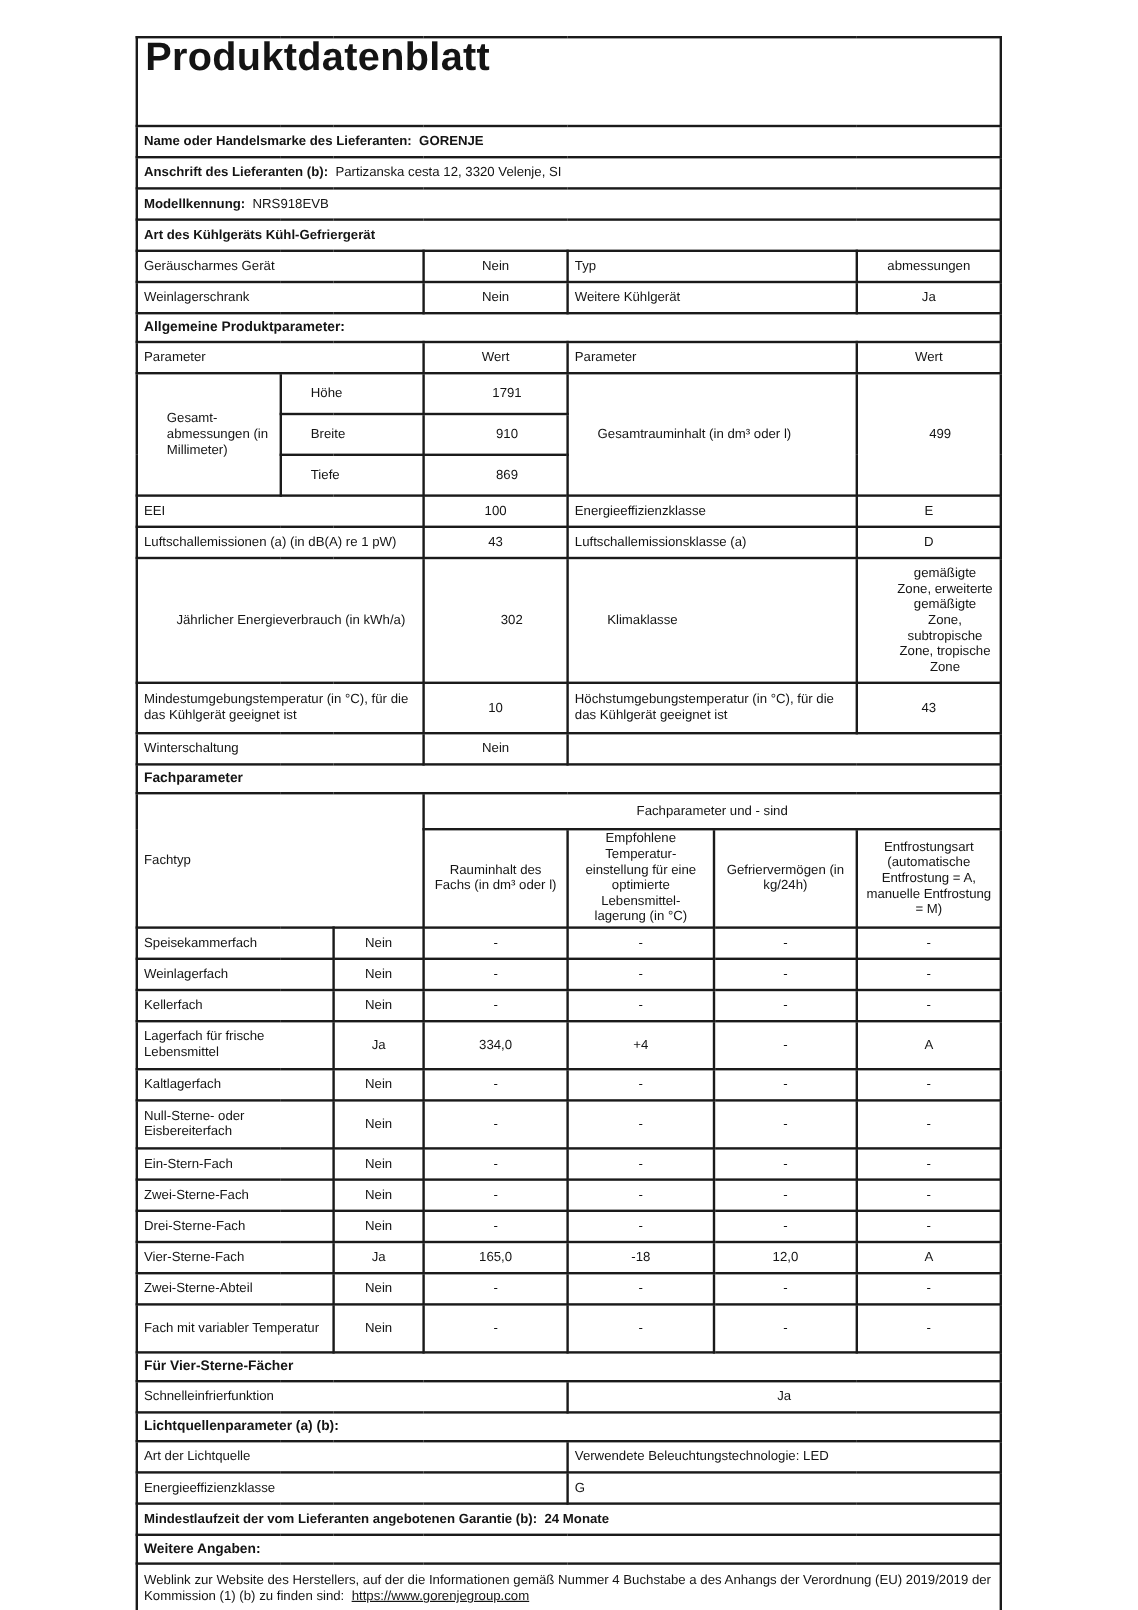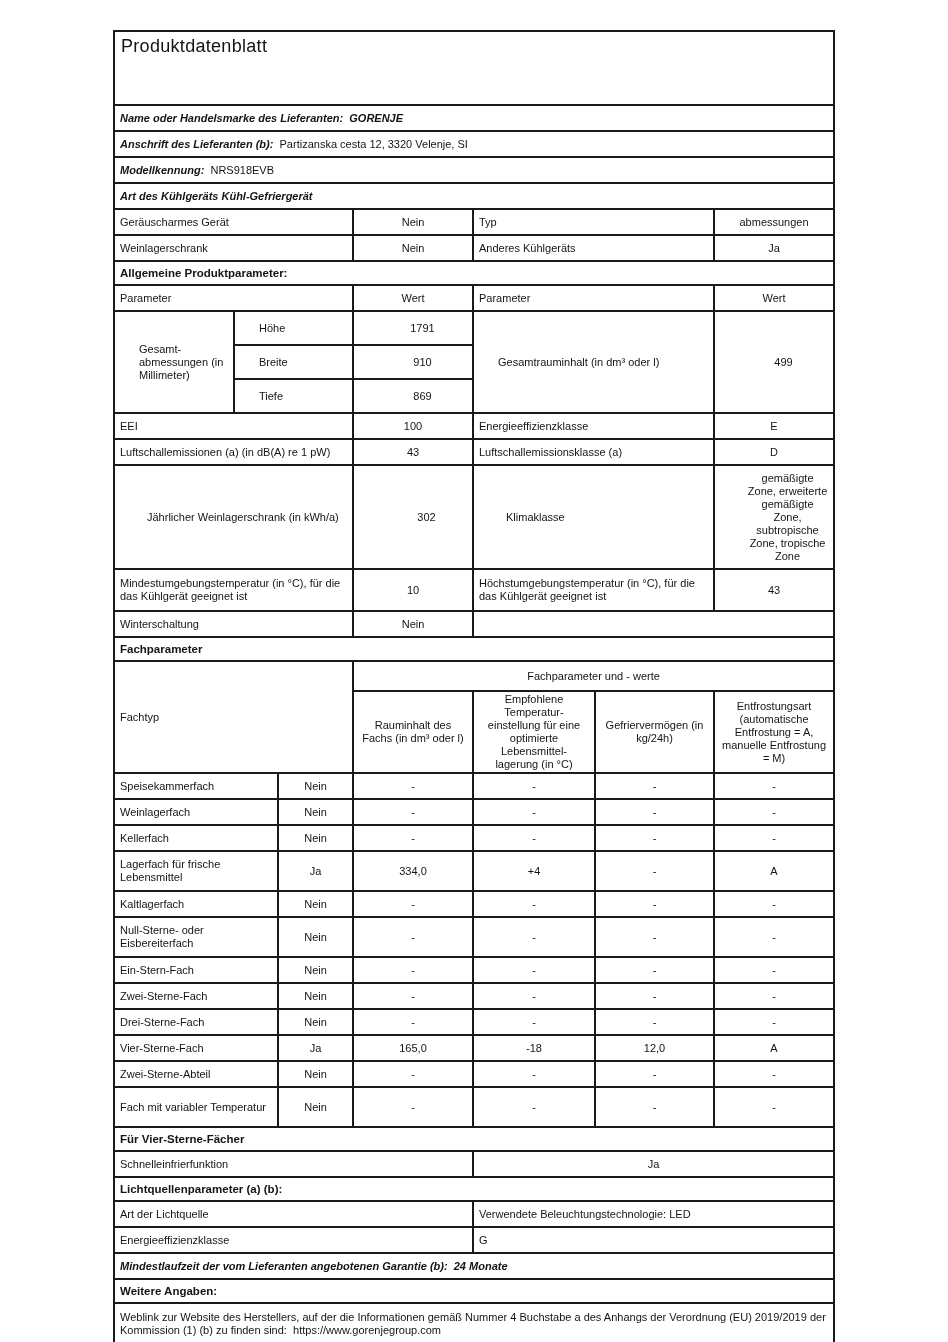--- a/index.html
+++ b/index.html
@@ -1,32 +1,32 @@
 <!DOCTYPE html>
 <html><head>
 <meta charset="utf-8">
 <style>
   html,body{margin:0;padding:0;background:#fff;}
   body{width:948px;height:1342px;position:relative;font-family:"Liberation Sans",sans-serif;color:#141414;}
   .sheet{position:absolute;left:113px;top:30px;}
   table{border-collapse:collapse;table-layout:fixed;width:720px;}
   td{border:2px solid #1a1a1a;padding:1px 5px;font-size:11px;line-height:13px;vertical-align:middle;word-wrap:break-word;}
-  .b{font-weight:bold;font-style:italic;}
+  .b{font-weight:bold;}
   .c{text-align:center;}
-  .title-cell{font-size:18px;font-weight:normal;vertical-align:top;padding:8px 6px;height:56px;letter-spacing:.3px;}
+  .title-cell{font-size:33px;font-weight:bold;vertical-align:top;padding:8px 6px;height:56px;letter-spacing:.3px;}
   .sect td{font-weight:bold;font-size:11.5px;margin-top:36px;}
   tr.h26 td{height:22px;}
   tr.h24 td{height:20px;}
   tr.h34 td{height:30px;padding-left:24px;}
   tr.h40 td{height:36px;}
   tr.h42 td{height:38px;}
   tr.h104 td{height:100px;padding-left:32px;}
   tr.h30 td{height:26px;}
   tr.h78 td{height:74px;}
-  .url{color:#141414;}
+  .url{text-decoration:underline;color:#141414;}
 </style>
 </head>
 <body>
 
 <div class="sheet">
 <table>
   <colgroup>
     <col style="width:120px">
         <col style="width:44px">
         <col style="width:75px">
@@ -56,21 +56,21 @@
 
   <tr class="h26">
     <td colspan="3">Geräuscharmes Gerät</td>
     <td class="c">Nein</td>
     <td colspan="2">Typ</td>
     <td class="c">abmessungen</td>
   </tr>
   <tr class="h26">
     <td colspan="3">Weinlagerschrank</td>
     <td class="c">Nein</td>
-    <td colspan="2">Anderes Kühlgeräts</td>
+    <td colspan="2">Weitere Kühlgerät</td>
     <td class="c">Ja</td>
   </tr>
 
   <tr class="sect h24">
     <td colspan="7">Allgemeine Produktparameter:</td>
   </tr>
   <tr class="h26">
     <td colspan="3">Parameter</td>
     <td class="c">Wert</td>
     <td colspan="2">Parameter</td>
@@ -99,21 +99,21 @@
     <td colspan="2">Energieeffizienzklasse</td>
     <td class="c">E</td>
   </tr>
   <tr class="h26">
     <td colspan="3">Luftschallemissionen (a) (in dB(A) re 1 pW)</td>
     <td class="c">43</td>
     <td colspan="2">Luftschallemissionsklasse (a)</td>
     <td class="c">D</td>
   </tr>
   <tr class="h104">
-    <td colspan="3">Jährlicher Weinlagerschrank (in kWh/a)</td>
+    <td colspan="3">Jährlicher Energieverbrauch (in kWh/a)</td>
     <td class="c">302</td>
     <td colspan="2">Klimaklasse</td>
     <td class="c">gemäßigte Zone, erweiterte gemäßigte Zone, subtropische Zone, tropische Zone</td>
   </tr>
   <tr class="h42">
     <td colspan="3">Mindestumgebungstemperatur (in °C), für die das Kühlgerät geeignet ist</td>
     <td class="c">10</td>
     <td colspan="2">Höchstumgebungstemperatur (in °C), für die das Kühlgerät geeignet ist</td>
     <td class="c">43</td>
   </tr>
@@ -121,21 +121,21 @@
     <td colspan="3">Winterschaltung</td>
     <td class="c">Nein</td>
     <td colspan="3"></td>
   </tr>
 
   <tr class="sect h24">
     <td colspan="7">Fachparameter</td>
   </tr>
   <tr class="h30">
     <td colspan="3" rowspan="2">Fachtyp</td>
-    <td colspan="4" class="c">Fachparameter und - werte</td>
+    <td colspan="4" class="c">Fachparameter und - sind</td>
   </tr>
   <tr class="h78">
     <td class="c">Rauminhalt des Fachs (in dm³ oder l)</td>
     <td class="c">Empfohlene Temperatur- einstellung für eine optimierte Lebensmittel- lagerung (in °C)</td>
     <td class="c">Gefriervermögen (in kg/24h)</td>
     <td class="c">Entfrostungsart (automatische Entfrostung = A, manuelle Entfrostung = M)</td>
   </tr>
 
   <tr class="h26">
     <td colspan="2">Speisekammerfach</td>

